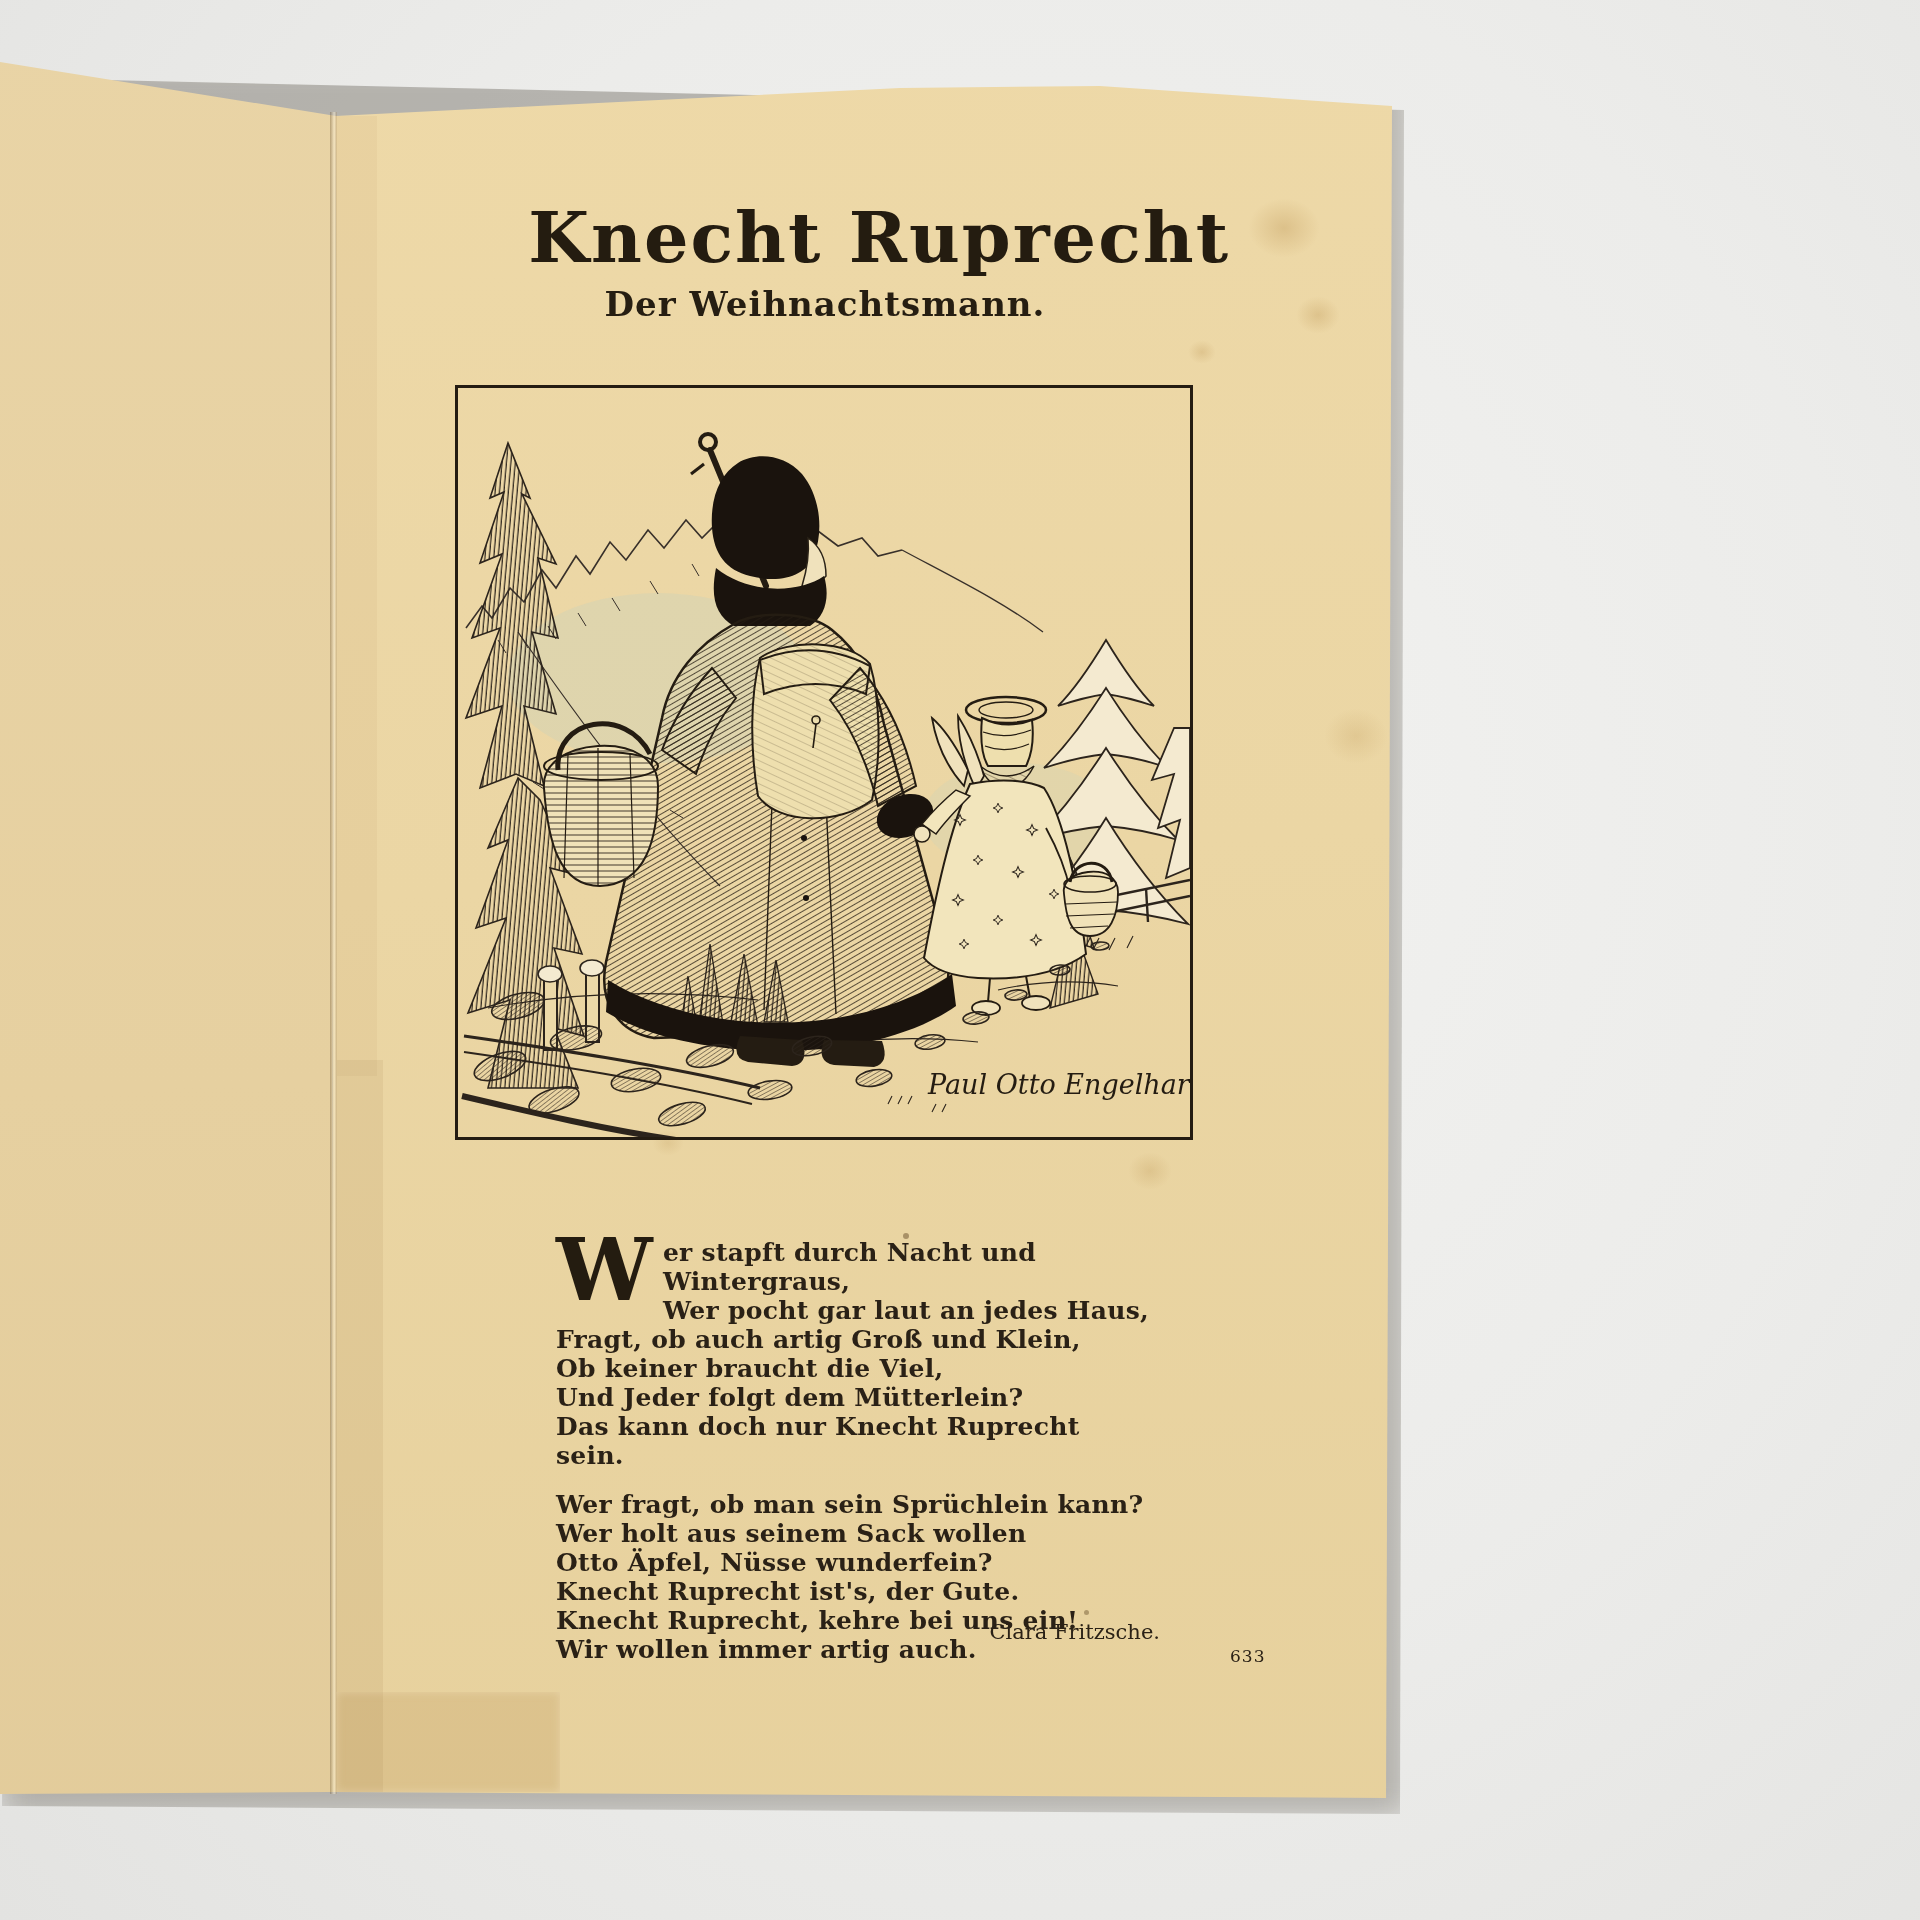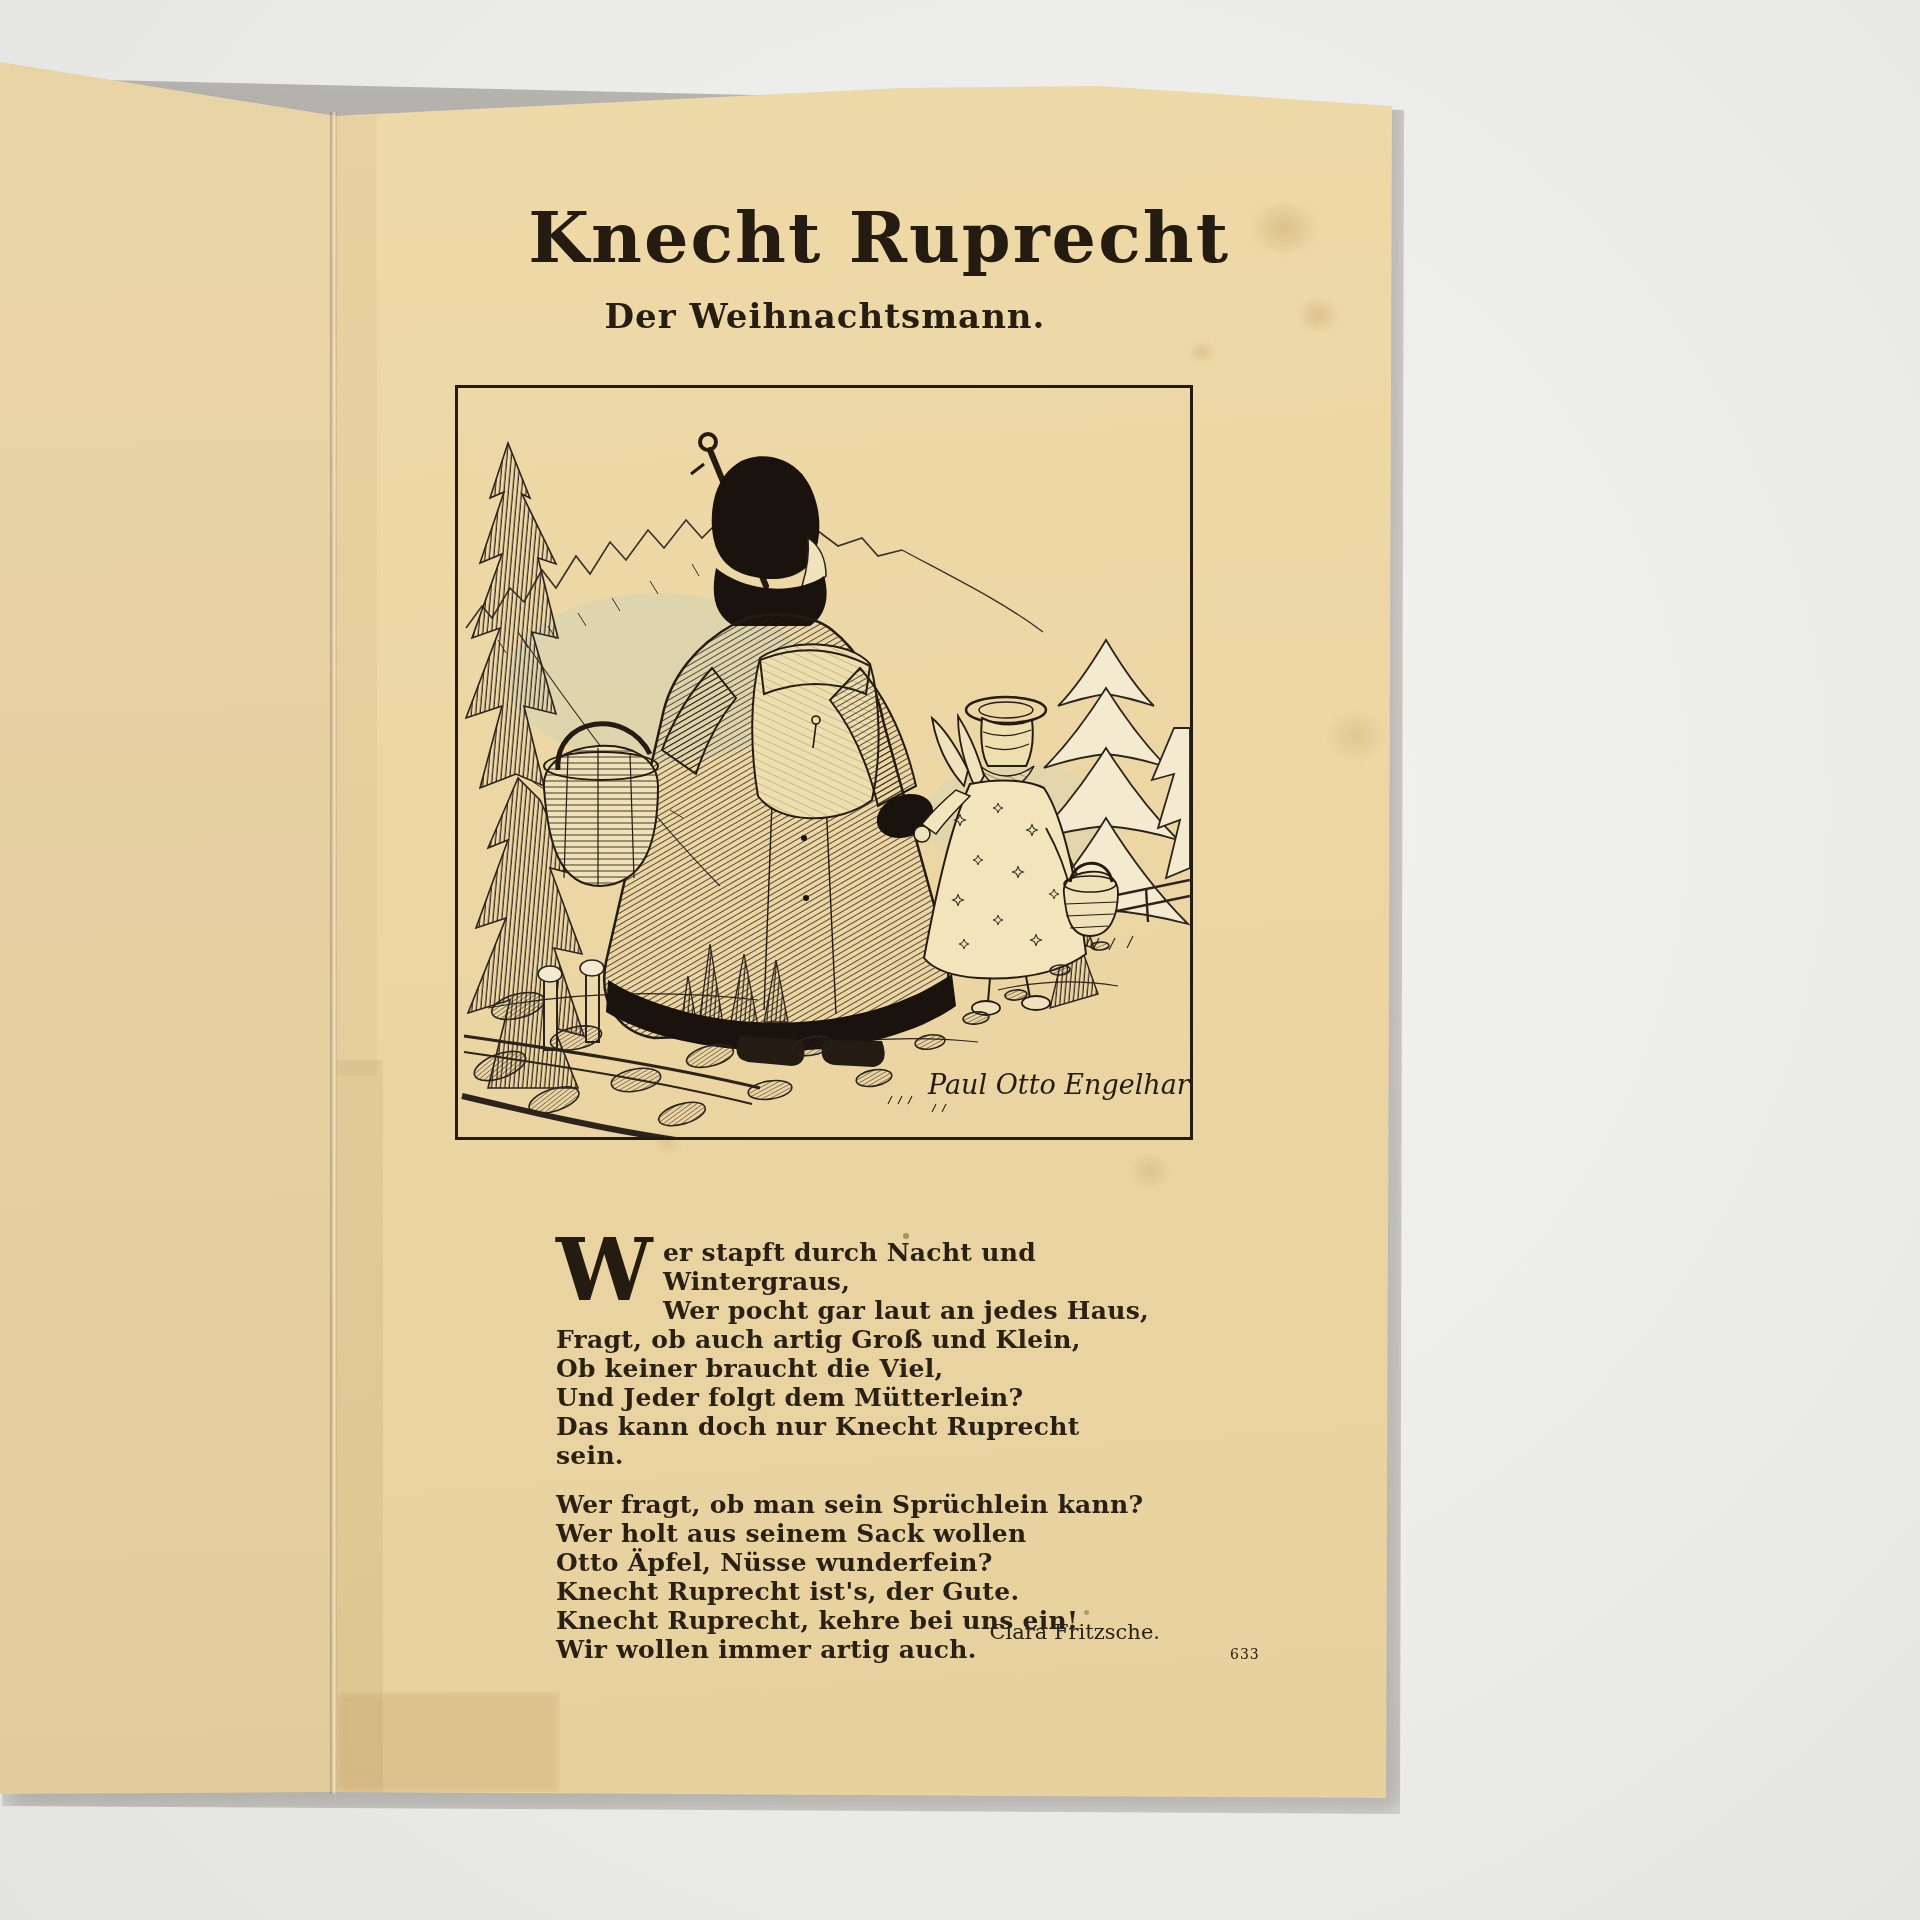--- a/index.html
+++ b/index.html
@@ -25,32 +25,32 @@
     background:linear-gradient(90deg,rgba(90,65,30,.35),rgba(255,245,220,.5) 60%,rgba(120,85,40,.25));}
   .shade{pointer-events:none;}
   #spine-band{left:337px;top:1060px;width:46px;height:732px;background:rgba(150,110,55,.10);}
   #spine-band2{left:337px;top:116px;width:40px;height:960px;background:rgba(150,110,55,.06);}
   #tape-patch{left:336px;top:1692px;width:224px;height:100px;background:rgba(165,125,60,.17);
     box-shadow:inset 0 0 8px rgba(255,240,210,.35);}
   .stain{border-radius:50%;}
   
   #page-title{left:420px;top:196px;width:810px;text-align:right;
     font-size:70px;font-weight:bold;letter-spacing:2px;color:#241c10;}
-  #page-subtitle{left:420px;top:296px;width:810px;text-align:center;
+  #page-subtitle{left:420px;top:284px;width:810px;text-align:center;
     font-size:34px;font-weight:bold;letter-spacing:1px;color:#261e12;}
   #illustration-frame{left:455px;top:385px;width:738px;height:755px;
     border:3px solid #241c12;box-sizing:border-box;}
   #poem{left:556px;top:1238px;width:600px;color:#2a2116;
     font-size:25px;font-weight:bold;line-height:29px;letter-spacing:.3px;}
   #poem .dropcap{float:left;font-size:86px;line-height:60px;padding:2px 10px 0 0;
     font-weight:bold;color:#241c10;}
   #poem .stanza2{margin-top:20px;clear:none;}
   #poem-author{left:900px;top:1620px;width:260px;text-align:right;
     font-size:21px;font-weight:normal;color:#2a2116;}
-  #page-number{left:1230px;top:1646px;font-size:14px;color:#2a2116;letter-spacing:1px;}
+  #page-number{left:1230px;top:1646px;font-size:17px;color:#2a2116;letter-spacing:1px;}
   svg text{font-family:"DejaVu Serif",serif;}
 </style>
 </head>
 <body>
 
 <div id="stage">
 
   <div class="abs shade" id="book-shadow"></div>
 
   <div class="abs" id="left-page"></div>

